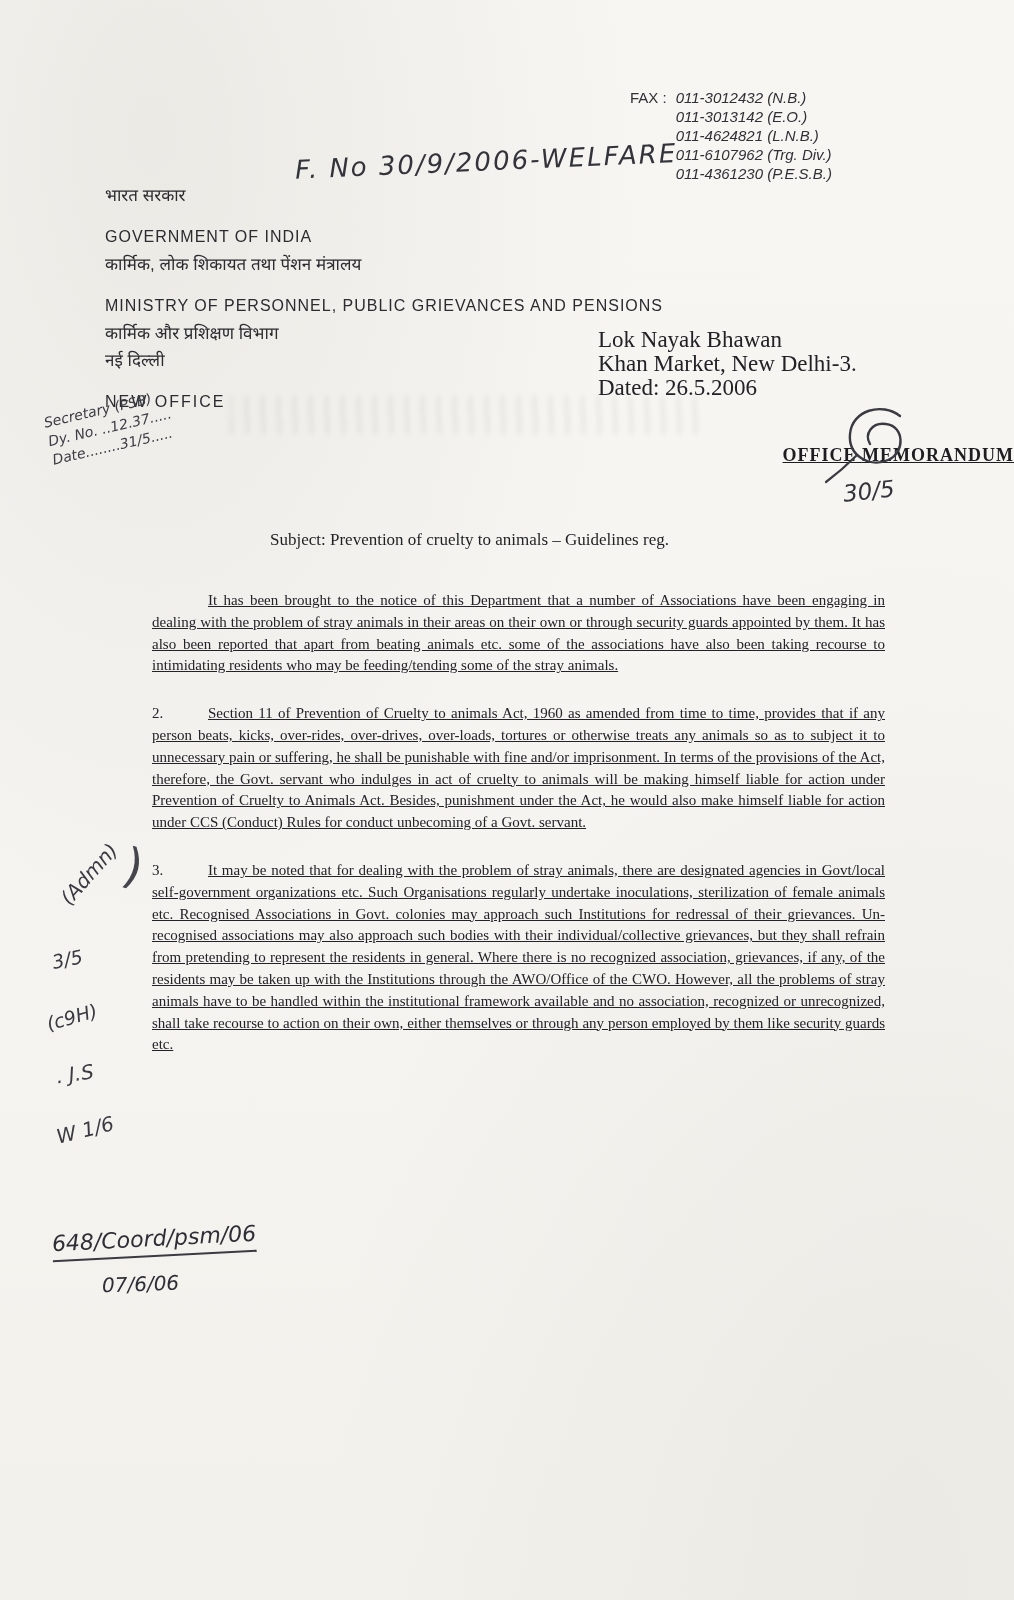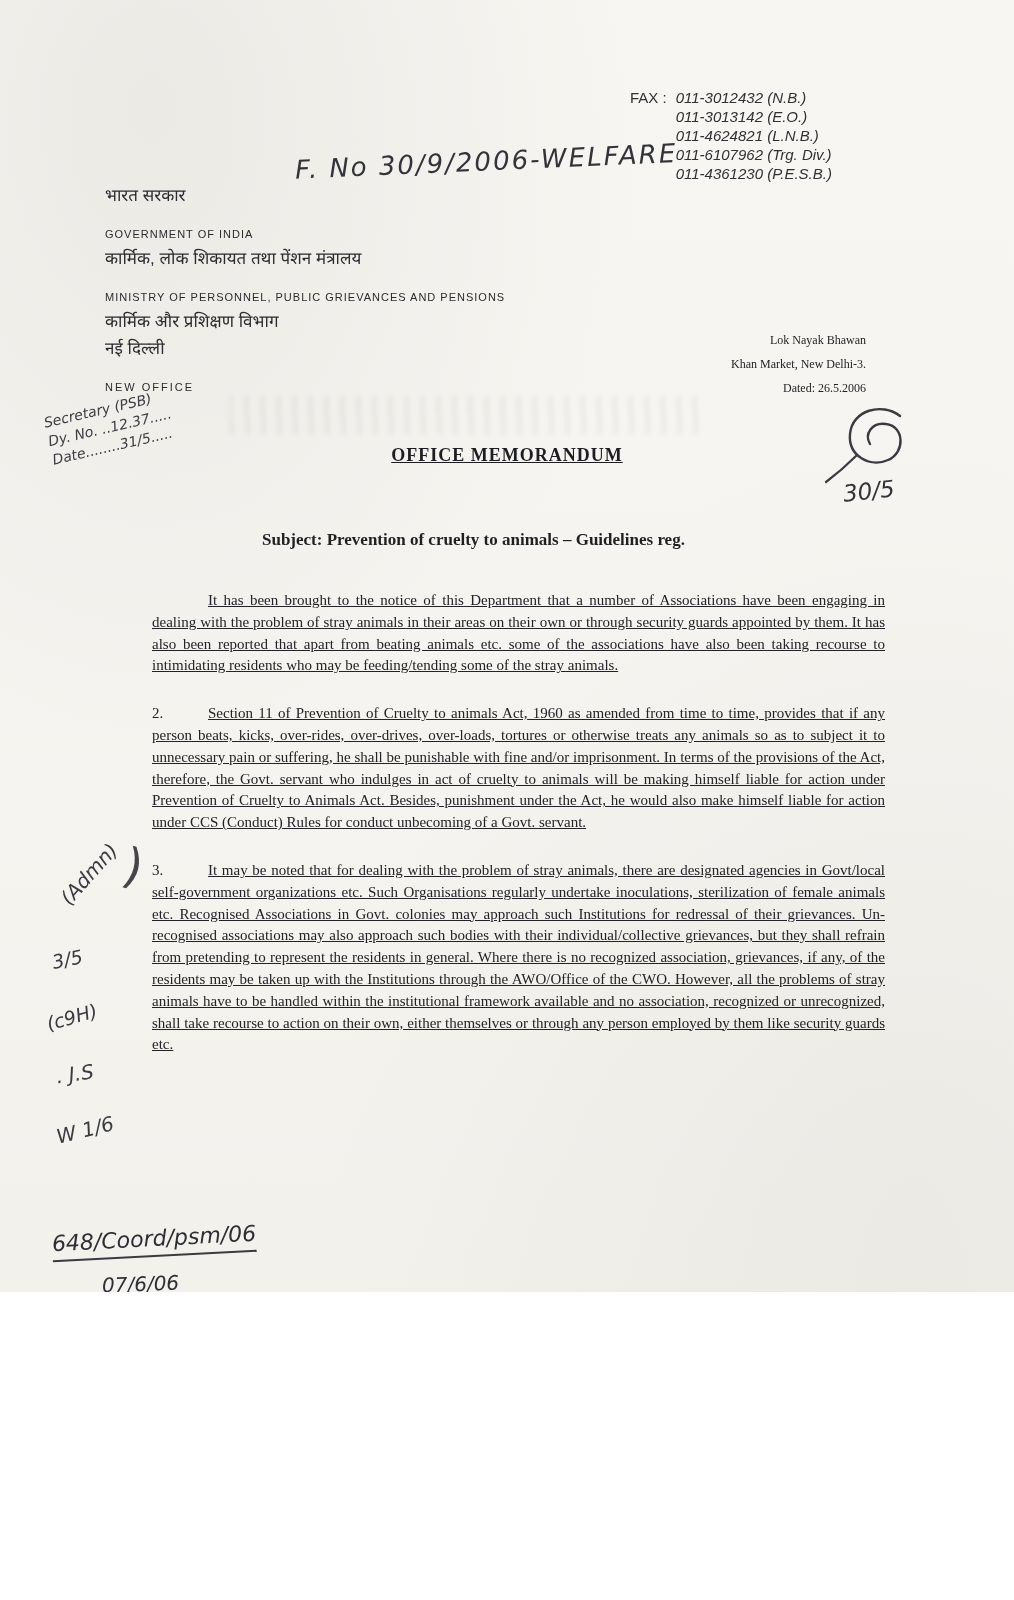--- a/index.html
+++ b/index.html
@@ -1,62 +1,62 @@
 <!DOCTYPE html>
 <html><head>
 <meta charset="utf-8">
 <style>
   * { margin:0; padding:0; box-sizing:border-box; }
   html,body { width:1014px; height:1600px; }
   body { font-family:"Liberation Serif", serif; }
 
   .page {
-    position:relative; width:1014px; height:1292px; overflow:hidden;
+    position:relative; width:1014px; height:1600px; overflow:hidden;
     background:
       radial-gradient(ellipse at 15% 8%, rgba(180,178,170,0.18), transparent 40%),
       radial-gradient(ellipse at 90% 95%, rgba(190,188,180,0.15), transparent 45%),
       linear-gradient(180deg,#f7f6f2 0%, #f5f4f0 55%, #f2f1ec 100%);
     color:#26262a;
   }
 
   
   .fax { position:absolute; left:630px; top:88px; display:flex; gap:9px;
          font-family:"Liberation Sans", sans-serif; font-size:15px; line-height:19px; color:#303036; }
   .fax-lines div { white-space:nowrap;font-style:italic; }
 
   .fno { position:absolute; left:295px; top:146px; width:400px;
          font-family:"DejaVu Sans", sans-serif; font-style:italic; font-size:26px;
          letter-spacing:2px; color:#33333b; transform:rotate(-2.5deg); }
 
   .letterhead { position:absolute; left:105px; top:183px; width:700px; text-align:left;
                 font-family:"Liberation Sans", sans-serif; color:#2b2b30; }
   .letterhead .hi { font-size:17px; margin-bottom:4px; }
-  .letterhead .en { font-size:11px; letter-spacing:1px; margin-bottom:6px;margin-top:22px; }
+  .letterhead .en { font-size:16px; letter-spacing:1px; margin-bottom:6px;margin-top:22px; }
   .letterhead .en.wide { letter-spacing:2px; }
 
-  .address { position:absolute; right:148px; top:328px; width:280px; text-align:right;
-             font-size:12px; line-height:24px; color:#222226; }
+  .address { position:absolute; right:136px; top:328px; width:280px; 
+             font-size:23px; line-height:24px; color:#222226; }
 
   .stamp { position:absolute; left:46px; top:392px; width:190px;
            font-family:"DejaVu Sans", sans-serif; font-style:italic; font-size:14px;
            line-height:19px; color:#3c3c44; transform:rotate(-13deg); }
 
   .ghost { position:absolute; left:230px; top:396px; width:470px; height:38px; opacity:0.22;
            background:repeating-linear-gradient(88deg, rgba(110,110,122,0.6) 0 3px, transparent 3px 16px);
            filter:blur(2.5px); }
 
-  .memo-title { position:absolute; left:0; top:445px; width:1014px; text-align:center;
+  .memo-title { position:absolute; left:0; top:445px; width:1014px; text-align:right;
                 font-size:18px; font-weight:bold; letter-spacing:1px;
                 text-decoration:underline; color:#1e1e22; }
 
   .sig { position:absolute; left:822px; top:404px; }
   .sig-date { position:absolute; left:843px; top:478px; font-family:"DejaVu Sans", sans-serif;
               font-style:italic; font-size:23px; color:#33333b; transform:rotate(-6deg); }
 
-  .subject { position:absolute; left:262px; top:530px; font-size:17px; font-weight:bold; color:#1f1f24; }
+  .subject { position:absolute; left:270px; top:530px; font-size:17px; font-weight:normal; color:#1f1f24; }
 
   .body-text { position:absolute; left:152px; top:590px; width:733px;
                font-size:15px; line-height:21.8px; text-align:justify; color:#222228;text-decoration:underline; }
   .body-text p { margin-bottom:26px; }
   .body-text p.indent { text-indent:56px; }
   .pnum { display:inline-block; width:56px; }
 
   .margin-note { position:absolute; font-family:"DejaVu Sans", sans-serif; font-style:italic;
                  color:#3a3a42; white-space:nowrap; }
   .mn0 { left:52px; top:862px; font-size:20px; transform:rotate(-48deg); }

